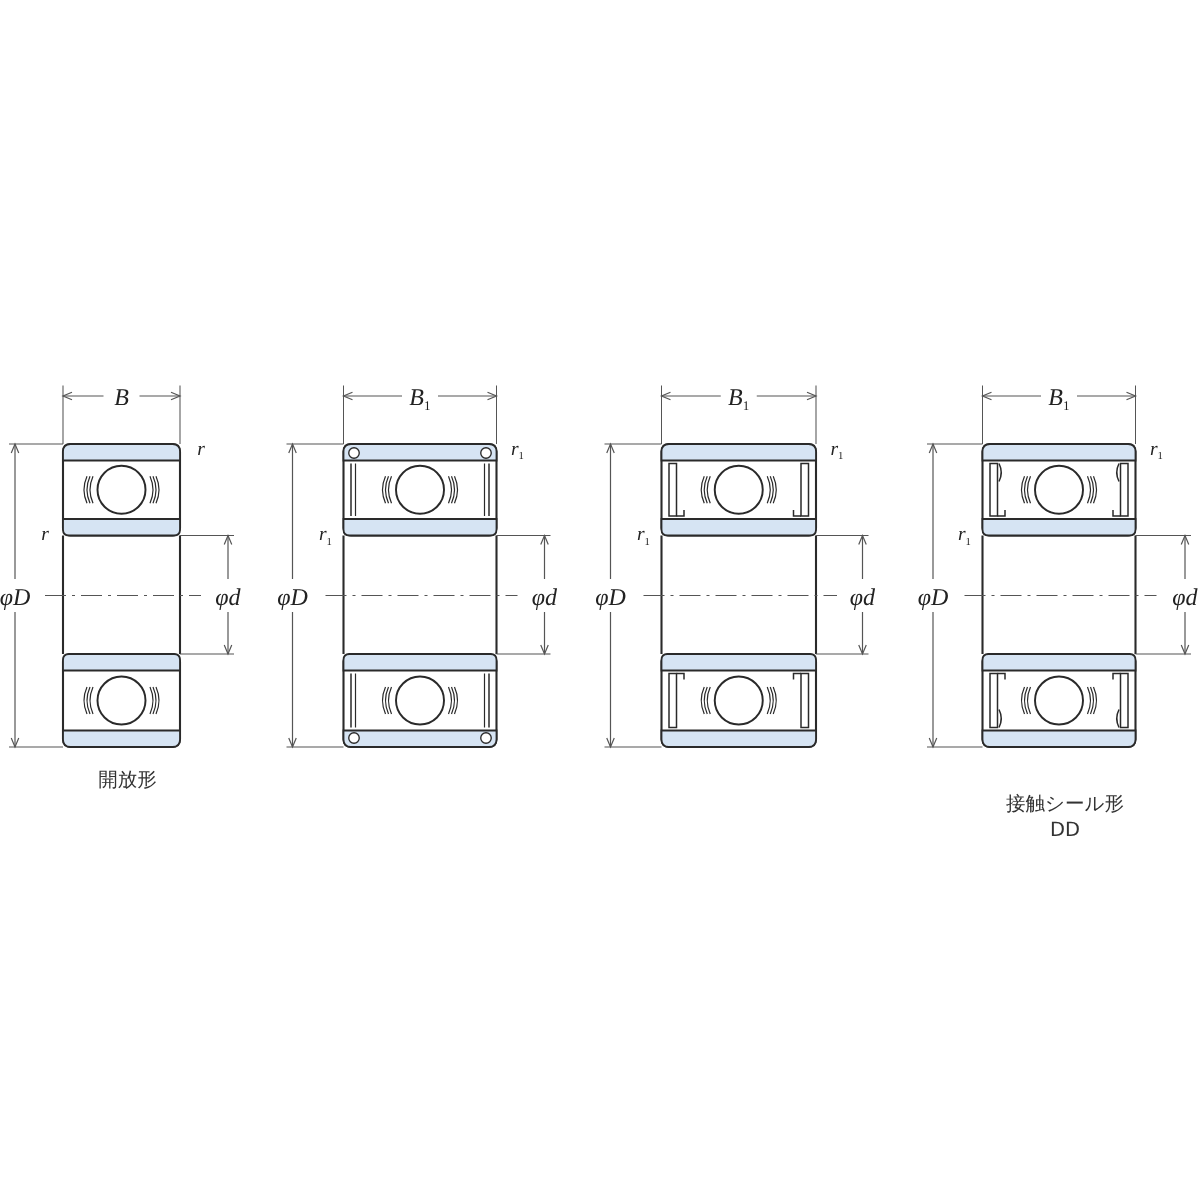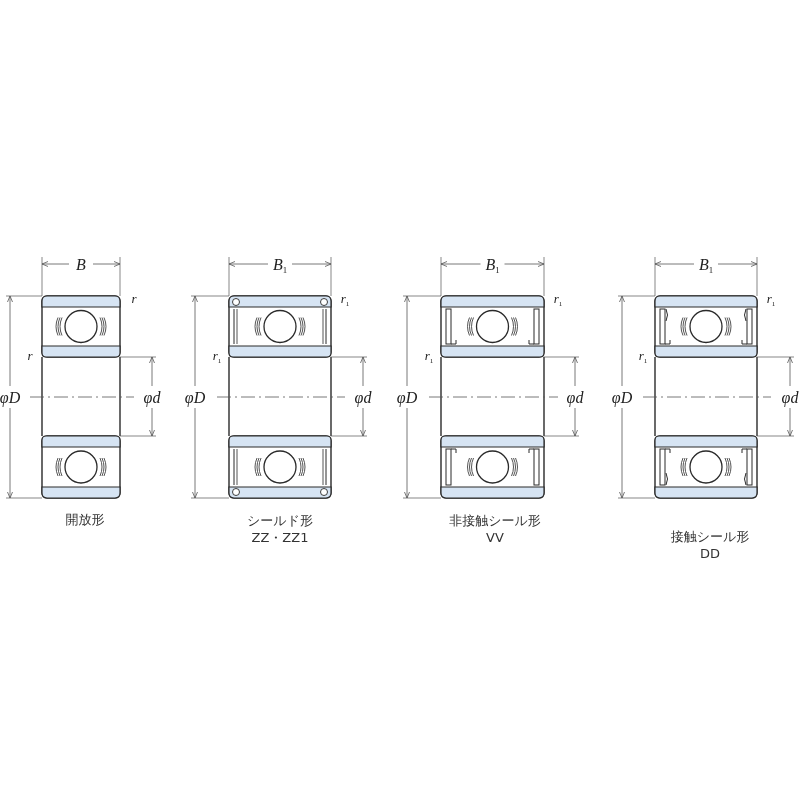--- a/index.html
+++ b/index.html
@@ -234,29 +234,21 @@
         <text x="706" y="270" class="dimtxt" font-size="16" text-anchor="middle">B<tspan font-size="8.8" dy="3" font-style="normal">1</tspan></text>
         <rect x="608" y="386" width="28" height="22" fill="#fff"></rect>
         <text x="622" y="403" class="dimtxt" font-size="16" text-anchor="middle">φD</text>
         <rect x="777" y="386" width="26" height="22" fill="#fff"></rect>
         <text x="790" y="403" class="dimtxt" font-size="16" text-anchor="middle">φd</text>
         <text x="771" y="303" class="dimtxt" font-size="13" text-anchor="middle">r<tspan font-size="7.15" dy="3" font-style="normal">1</tspan></text>
         <text x="643" y="360" class="dimtxt" font-size="13" text-anchor="middle">r<tspan font-size="7.15" dy="3" font-style="normal">1</tspan></text>
       </g>
     </svg>
 
-  <div class="label" style="left:30px; top:512px; width:110px;font-family:Liberation Mono, monospace;">
+  <div class="label" style="left:30px; top:512px; width:110px;">
     <div>開放形</div>
     <div></div>
-  </div>
-  <div class="label" style="left:220px; top:512px; width:120px;">
-    <div>シールド形</div>
-    <div>ZZ・ZZ1</div>
-  </div>
-  <div class="label" style="left:430px; top:512px; width:130px;">
-    <div>非接触シール形</div>
-    <div>VV</div>
   </div>
   <div class="label" style="left:645px; top:528px; width:130px;">
     <div>接触シール形</div>
     <div>DD</div>
   </div>
 </div>
 
 </body></html>

